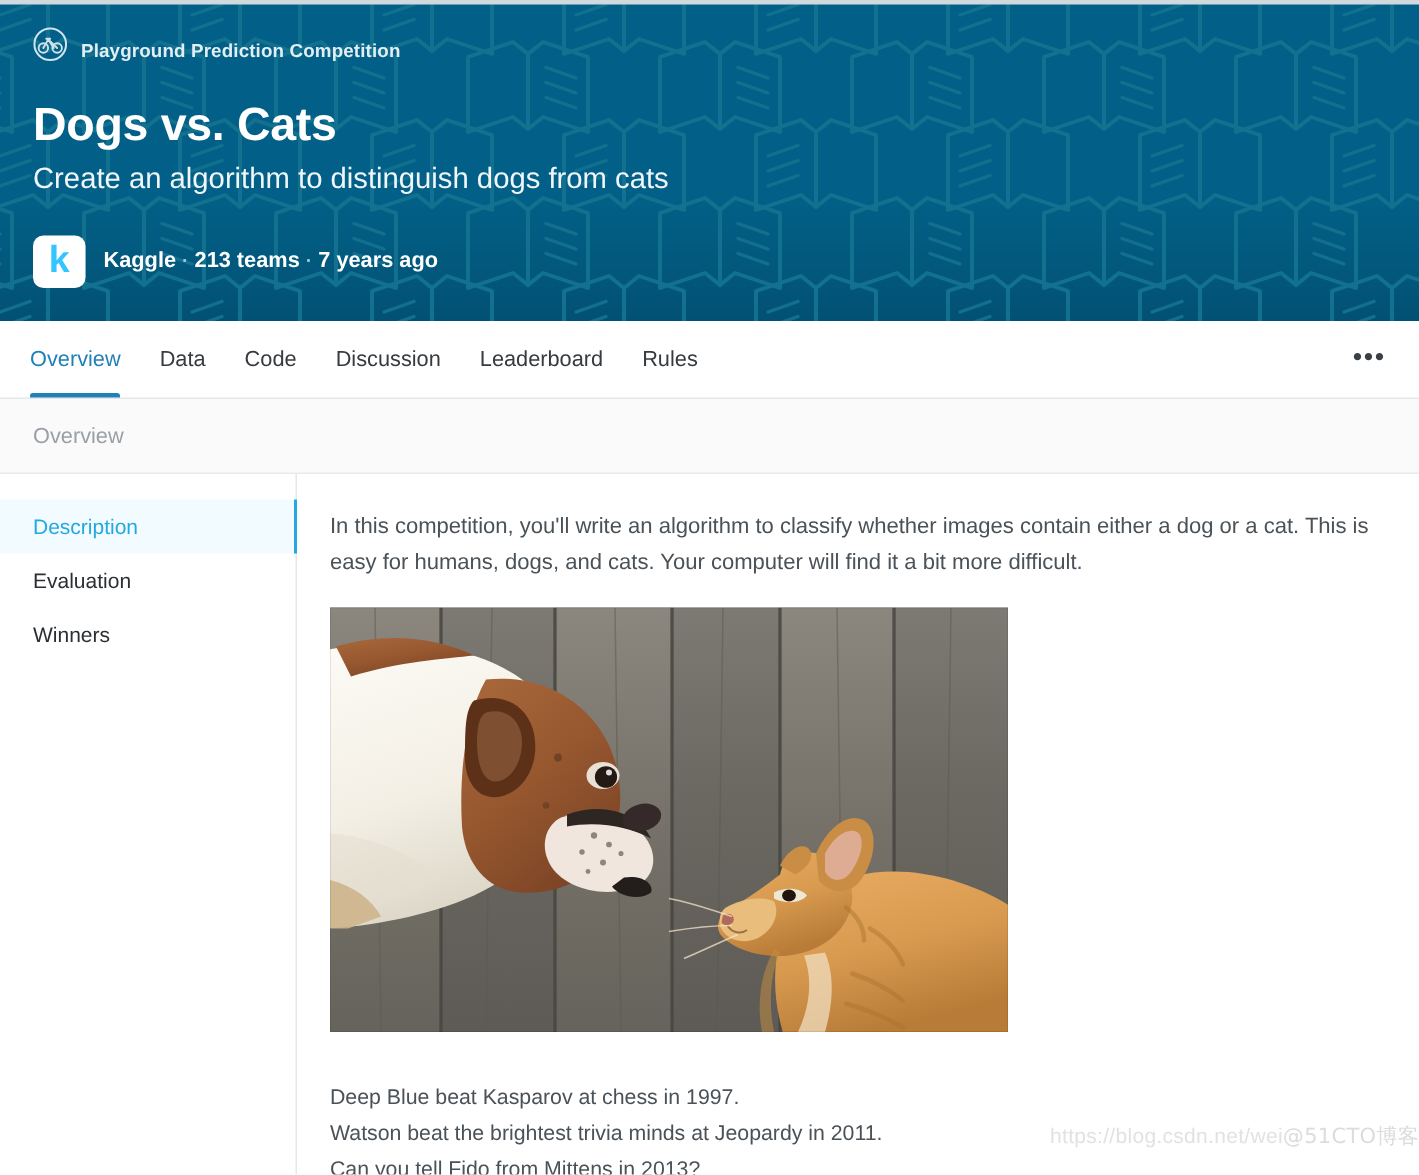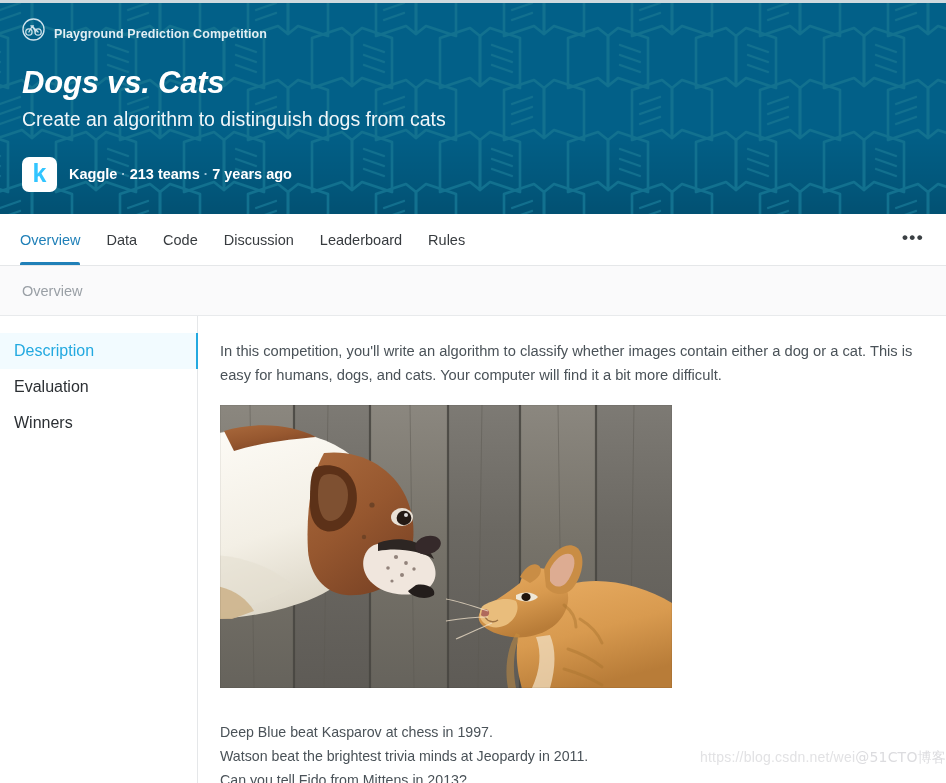--- a/index.html
+++ b/index.html
@@ -66,21 +66,20 @@
     letter-spacing: .1px;
   }
 
   .hero-title {
     margin-top: 25px;
     color: #ffffff;
     font-size: 31px;
     font-weight: 700;
     letter-spacing: -0.2px;
     line-height: 1.08;
-    font-style: italic;
   }
   .hero-sub {
     margin-top: 9px;
     color: #f0f6f9;
     font-size: 19.5px;
     font-weight: 400;
     line-height: 1.2;
   }
 
   .hero-meta {
@@ -200,22 +199,22 @@
     flex: 0 0 198px;
     border-right: 1px solid #e5e7e9;
     padding-top: 17px;
     background: #ffffff;
   }
   .side-item {
     position: relative;
     height: 36px;
     display: flex;
     align-items: center;
-    padding-left: 14px;
-    font-size: 16px;
+    padding-left: 22px;
+    font-size: 14px;
     color: #2b2f33;
     cursor: pointer;
   }
   .side-item.active {
     background: #f2fbff;
     color: #23a9e0;
   }
   .side-item.active::after {
     content: "";
     position: absolute;

